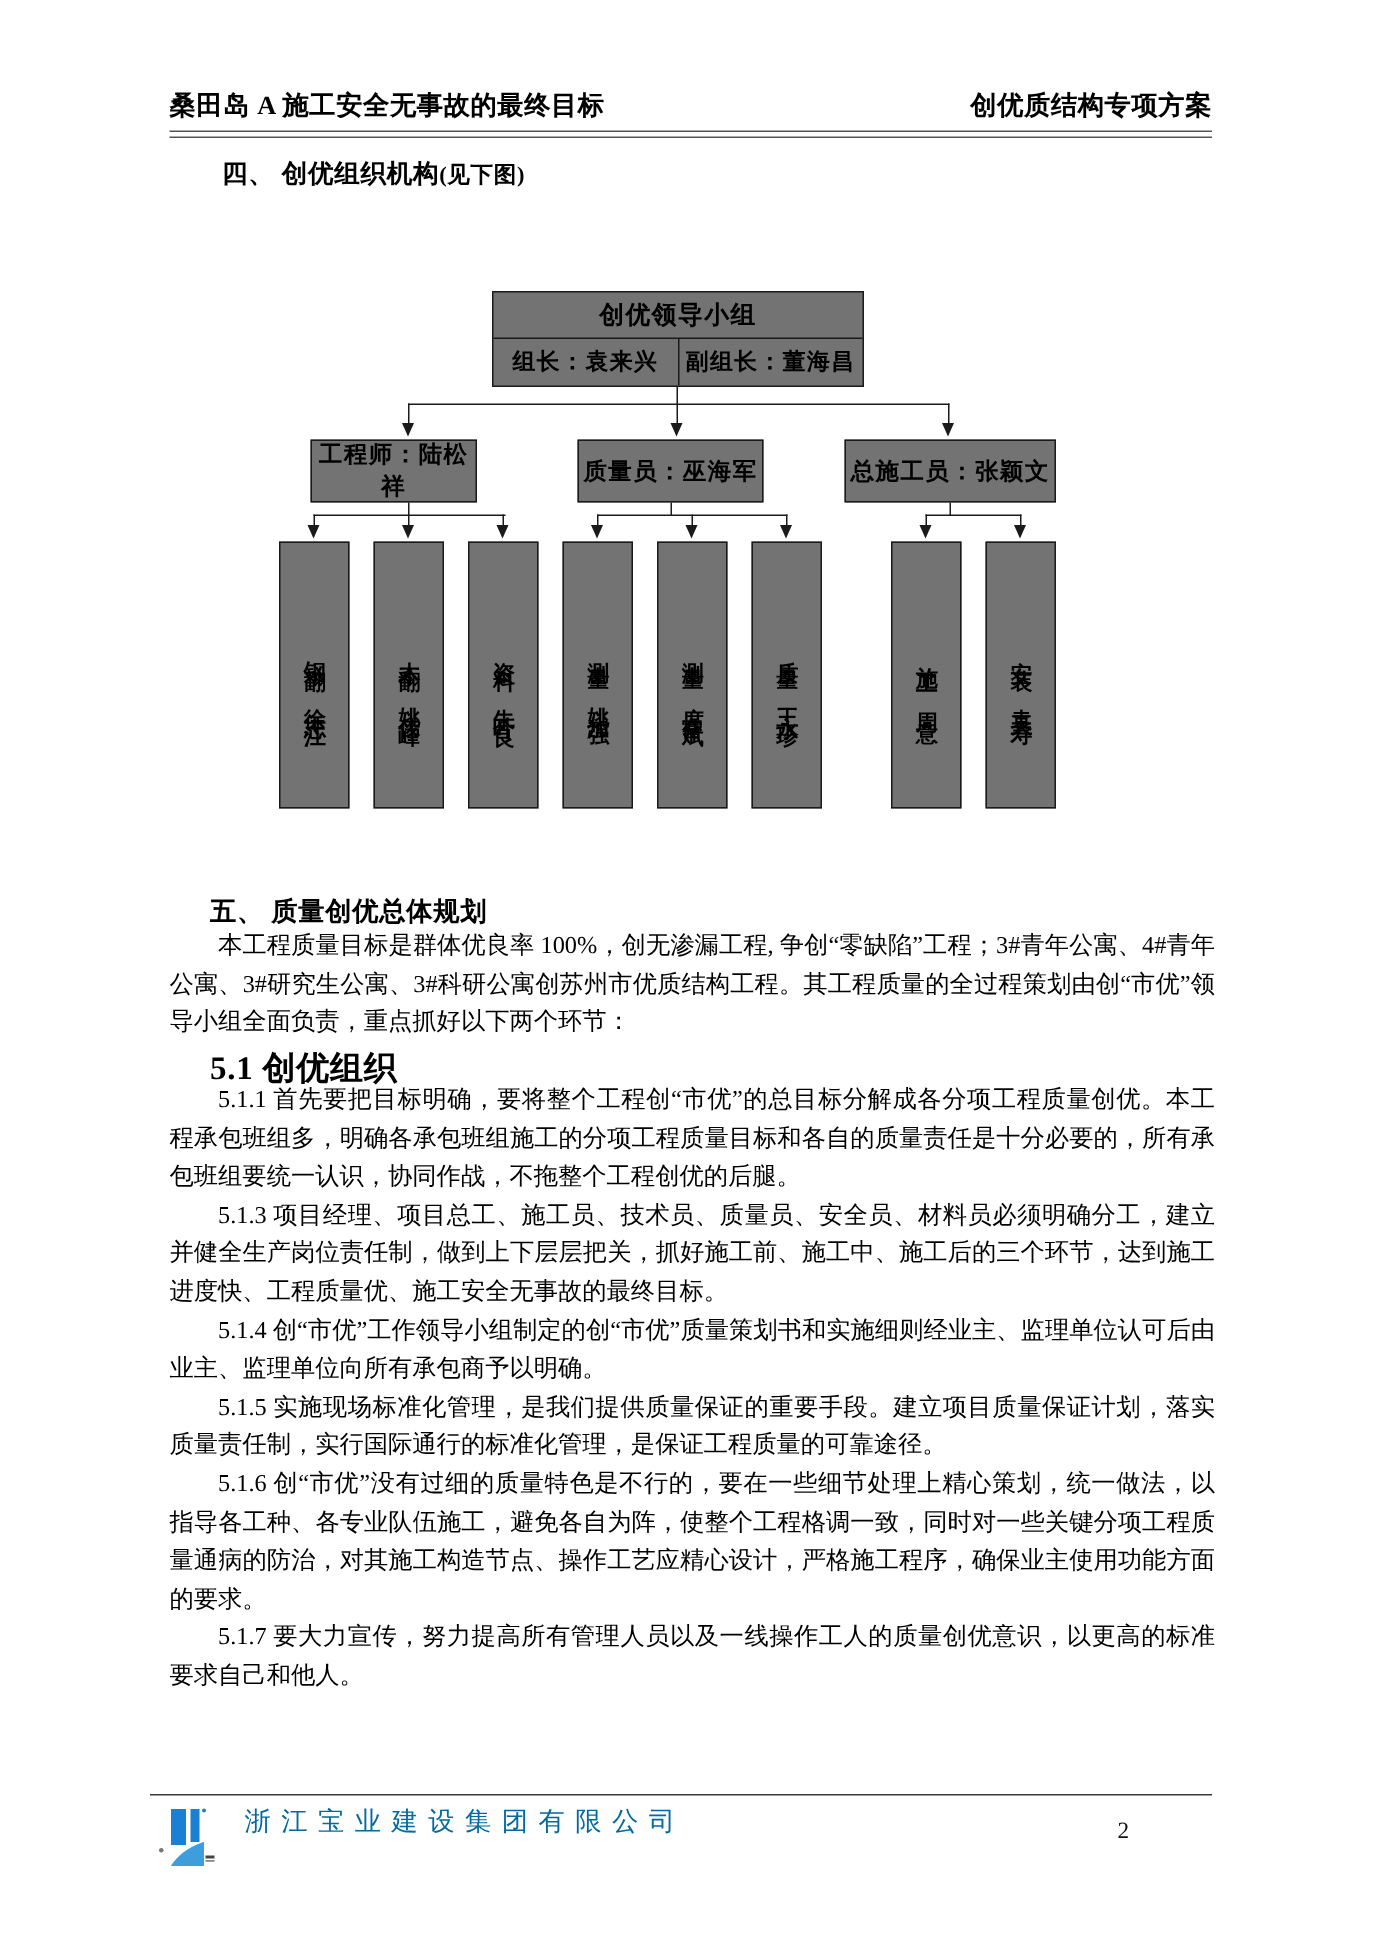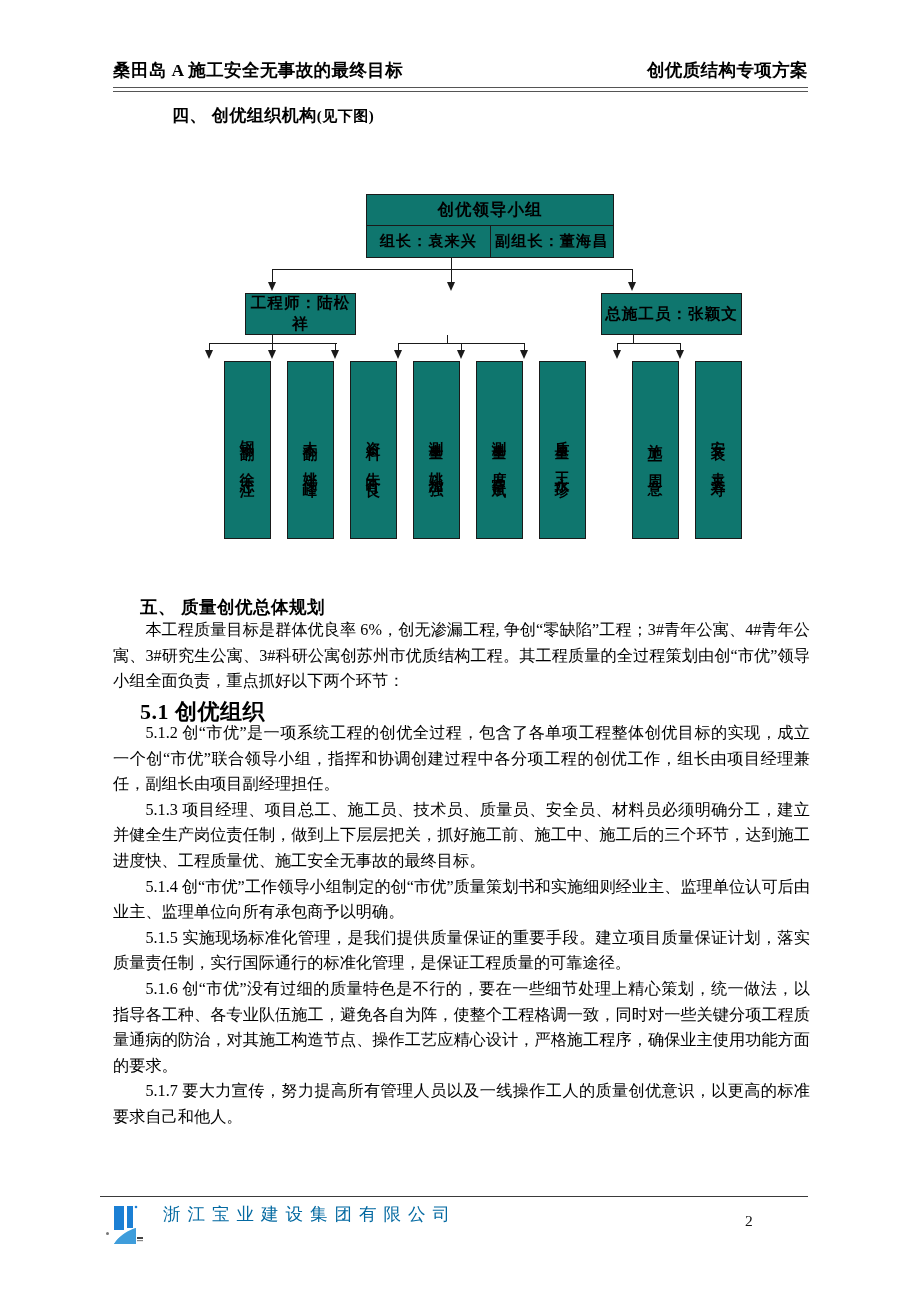--- a/index.html
+++ b/index.html
@@ -70,21 +70,20 @@
   .h-sec {
     position: absolute;
     font-weight: bold;
     letter-spacing: 0.5px;
     z-index: 3;
   }
   #sec4 {
     left: 148px;
     top: 104px;
     font-size: 17px;
-    margin-left: 24px;
   }
   #sec4 .sub {
     font-size: 15px;
     font-weight: bold;
   }
   #sec5 {
     left: 140px;
     top: 595px;
     font-size: 17.5px;
   }
@@ -118,29 +117,28 @@
     position: absolute;
     left: 0;
     top: 0;
     width: 920px;
     height: 580px;
     z-index: 2;
   }
   .box {
     position: absolute;
     border: 1.4px solid #1a1a1a;
-    background: #0f766e;
+    background: #737373;
     box-sizing: border-box;
     display: flex;
     align-items: center;
     justify-content: center;
     font-weight: bold;
     letter-spacing: 1px;
     text-align: center;
-    margin-left: 38px;
   }
 
   .top-box {
     left: 328px;
     top: 194px;
     width: 248px;
     height: 64px;
     flex-direction: column;
     padding: 0;
   }
@@ -304,20 +302,21 @@
     <div class="ln hln" style="left:272px; top:269px; width:361px;"></div>
 
     <div class="ln vln" style="left:272px; top:269px; height:15px;"></div>
     <div class="arrow" style="left:268px; top:282px;"></div>
     <div class="ln vln" style="left:451px; top:269px; height:15px;"></div>
     <div class="arrow" style="left:447px; top:282px;"></div>
     <div class="ln vln" style="left:632px; top:269px; height:15px;"></div>
     <div class="arrow" style="left:628px; top:282px;"></div>
 
     <div class="box mid-box" id="mid0">工程师：陆松祥</div>
+    <div class="box mid-box" id="mid1">质量员：巫海军</div>
     <div class="box mid-box" id="mid2">总施工员：张颖文</div>
 
     <div class="ln vln" style="left:272px; top:335px; height:9px;"></div>
     <div class="ln hln" style="left:209px; top:343px; width:128px;"></div>
     <div class="ln vln" style="left:209px; top:343px; height:9px;"></div>
     <div class="arrow" style="left:205px; top:350px;"></div>
     <div class="ln vln" style="left:272px; top:343px; height:9px;"></div>
     <div class="arrow" style="left:268px; top:350px;"></div>
     <div class="ln vln" style="left:335px; top:343px; height:9px;"></div>
     <div class="arrow" style="left:331px; top:350px;"></div>
@@ -344,27 +343,27 @@
     <div class="box leaf-box" style="left:375px;">测量：姚加强</div>
     <div class="box leaf-box" style="left:438px;">测量：席富斌</div>
     <div class="box leaf-box" style="left:501px;">质量：王永珍</div>
     <div class="box leaf-box" style="left:594px;">施工：周意</div>
     <div class="box leaf-box" style="left:657px;">安装：袁天寿</div>
   </div>
 
   <div class="h-sec" id="sec5">五、 质量创优总体规划</div>
 
   <div class="body-text" id="para-a">
-    <p>本工程质量目标是群体优良率 6%，创无渗漏工程, 争创“零缺陷”工程；3#青年公寓、4#青年公寓、3#研究生公寓、3#科研公寓创苏州市优质结构工程。其工程质量的全过程策划由创“市优”领导小组全面负责，重点抓好以下两个环节：</p>
+    <p>本工程质量目标是群体优良率 100%，创无渗漏工程, 争创“零缺陷”工程；3#青年公寓、4#青年公寓、3#研究生公寓、3#科研公寓创苏州市优质结构工程。其工程质量的全过程策划由创“市优”领导小组全面负责，重点抓好以下两个环节：</p>
   </div>
 
   <div class="h-sec" id="sec51">5.1 创优组织</div>
 
   <div class="body-text" id="para-b">
-    <p>5.1.2 创“市优”是一项系统工程的创优全过程，包含了各单项工程整体创优目标的实现，成立一个创“市优”联合领导小组，指挥和协调创建过程中各分项工程的创优工作，组长由项目经理兼任，副组长由项目副经理担任。</p>
+    <p>5.1.1 首先要把目标明确，要将整个工程创“市优”的总目标分解成各分项工程质量创优。本工程承包班组多，明确各承包班组施工的分项工程质量目标和各自的质量责任是十分必要的，所有承包班组要统一认识，协同作战，不拖整个工程创优的后腿。</p>
     <p>5.1.3 项目经理、项目总工、施工员、技术员、质量员、安全员、材料员必须明确分工，建立并健全生产岗位责任制，做到上下层层把关，抓好施工前、施工中、施工后的三个环节，达到施工进度快、工程质量优、施工安全无事故的最终目标。</p>
     <p>5.1.4 创“市优”工作领导小组制定的创“市优”质量策划书和实施细则经业主、监理单位认可后由业主、监理单位向所有承包商予以明确。</p>
     <p>5.1.5 实施现场标准化管理，是我们提供质量保证的重要手段。建立项目质量保证计划，落实质量责任制，实行国际通行的标准化管理，是保证工程质量的可靠途径。</p>
     <p>5.1.6 创“市优”没有过细的质量特色是不行的，要在一些细节处理上精心策划，统一做法，以指导各工种、各专业队伍施工，避免各自为阵，使整个工程格调一致，同时对一些关键分项工程质量通病的防治，对其施工构造节点、操作工艺应精心设计，严格施工程序，确保业主使用功能方面的要求。</p>
     <p>5.1.7 要大力宣传，努力提高所有管理人员以及一线操作工人的质量创优意识，以更高的标准要求自己和他人。</p>
   </div>
 
   <div class="footer-rule"></div>
   <div class="stray-dot"></div>
   <div class="footer">

